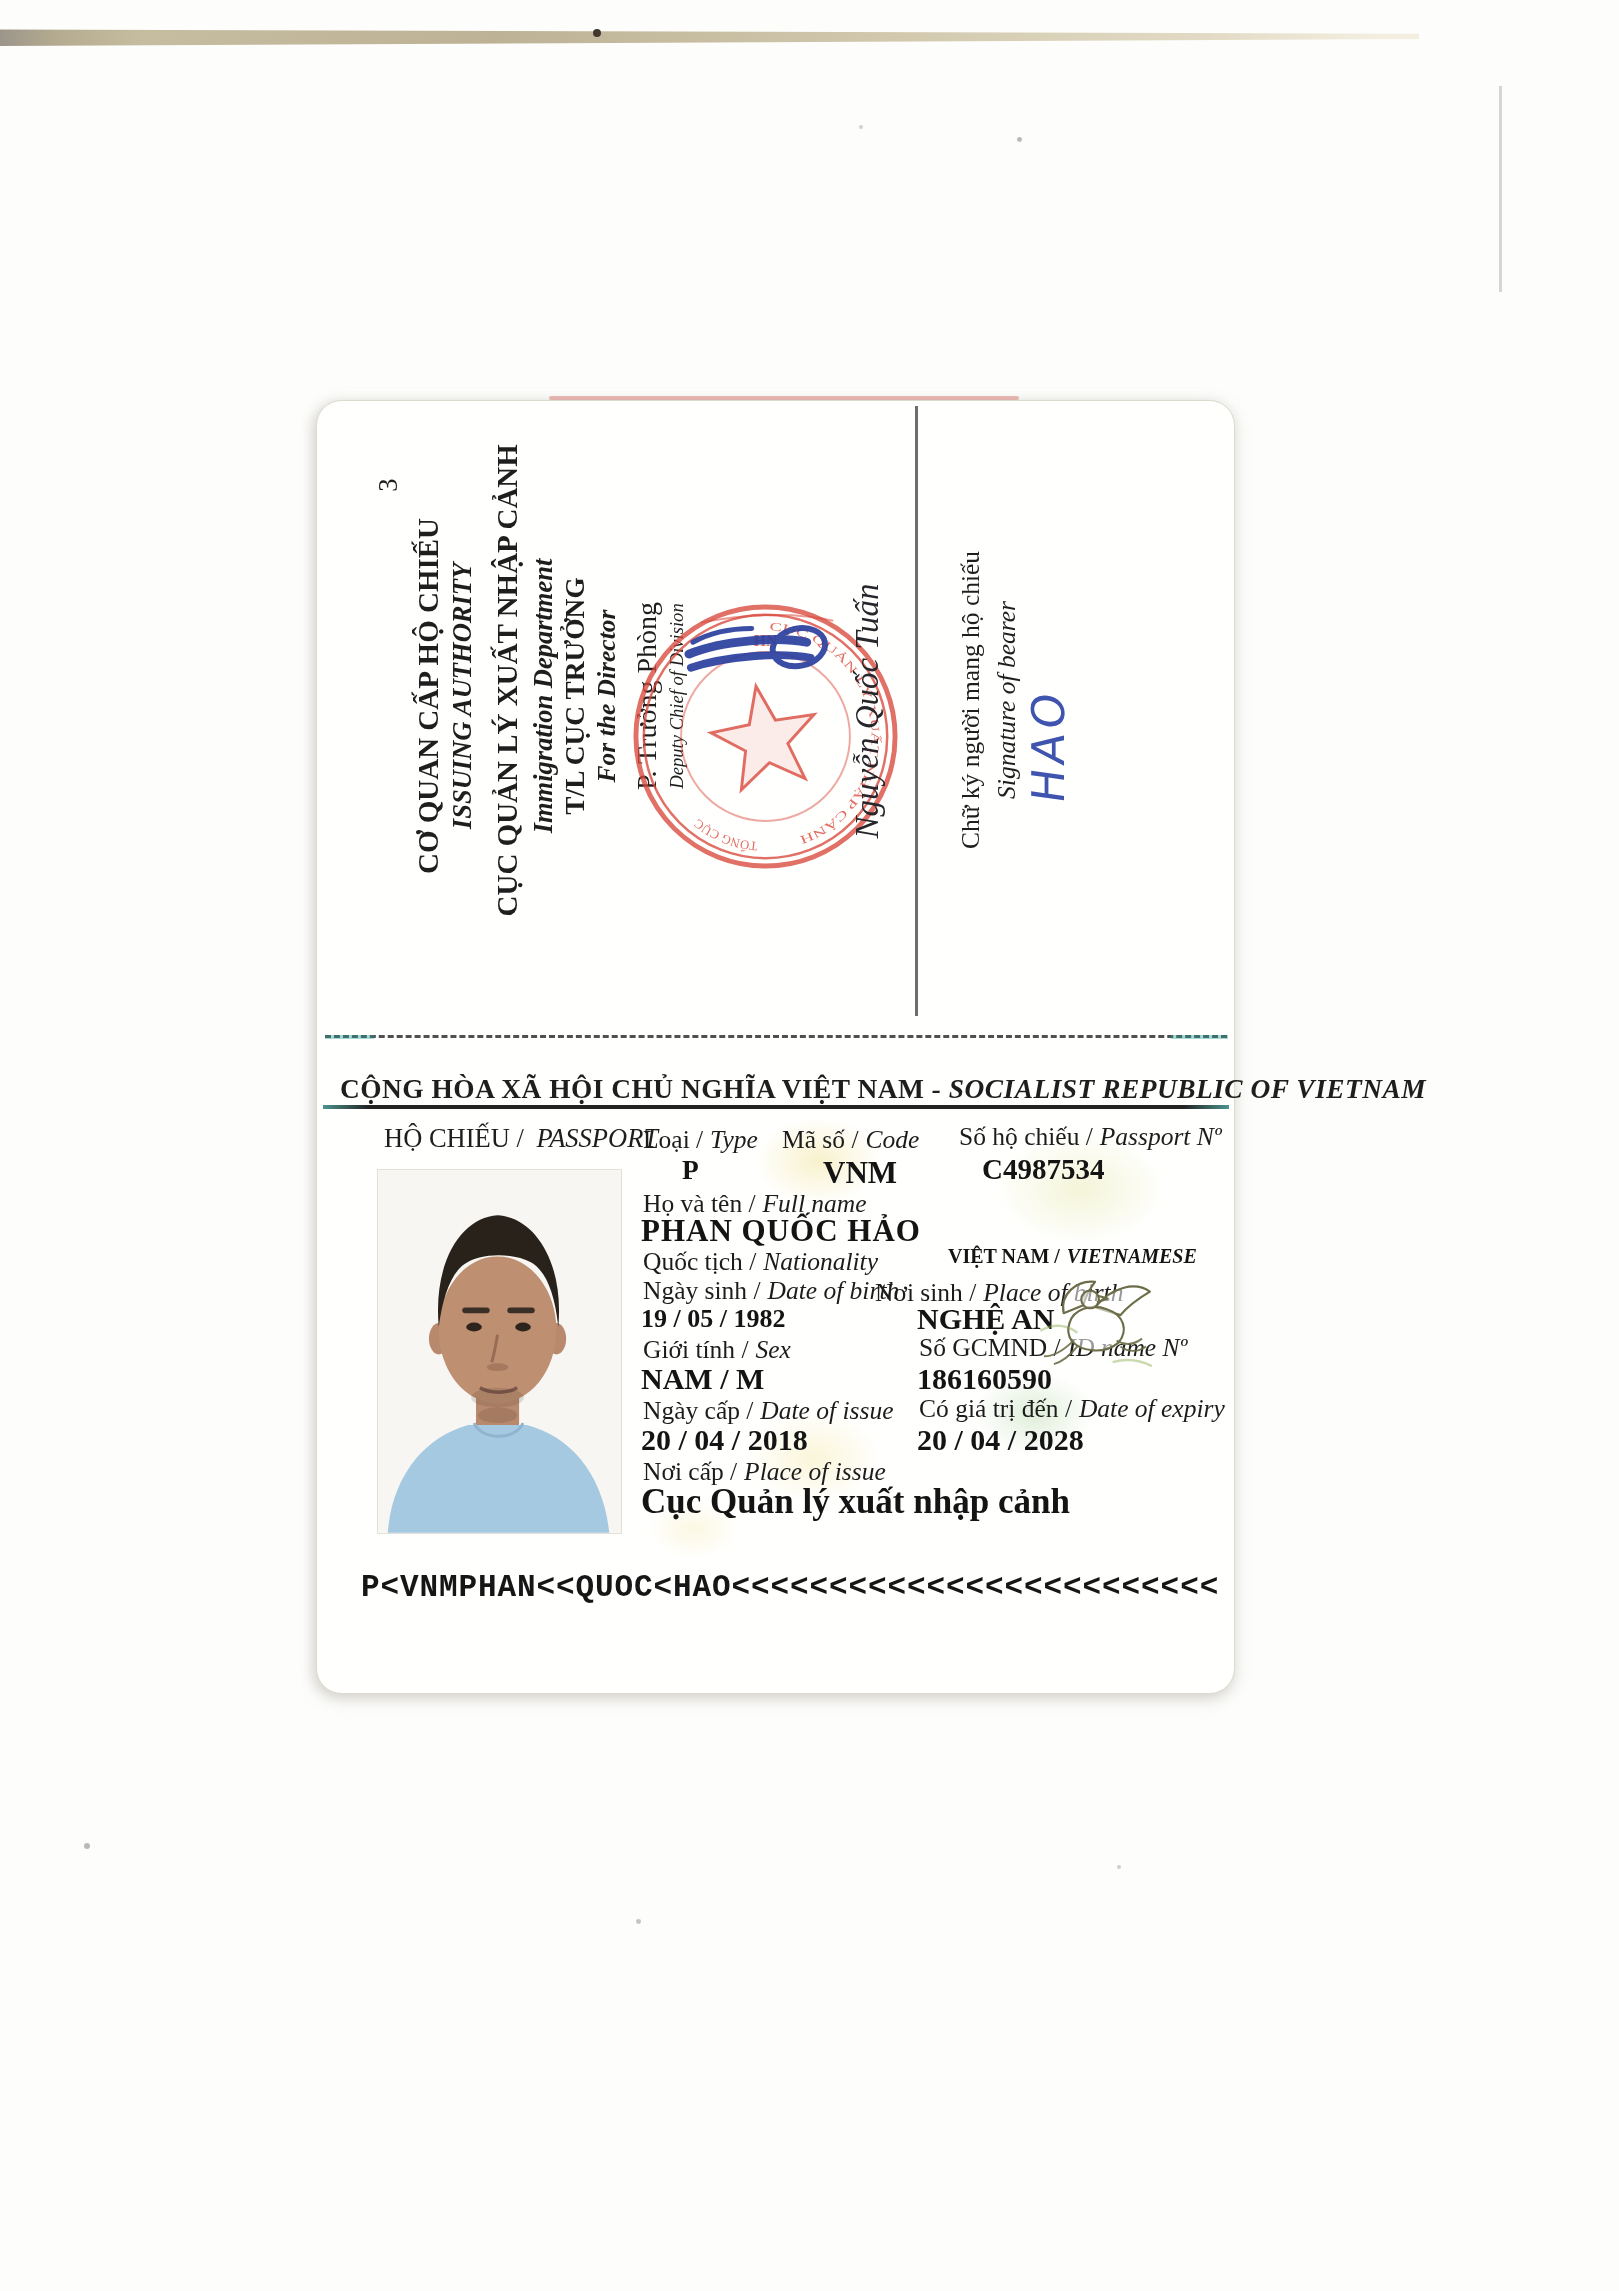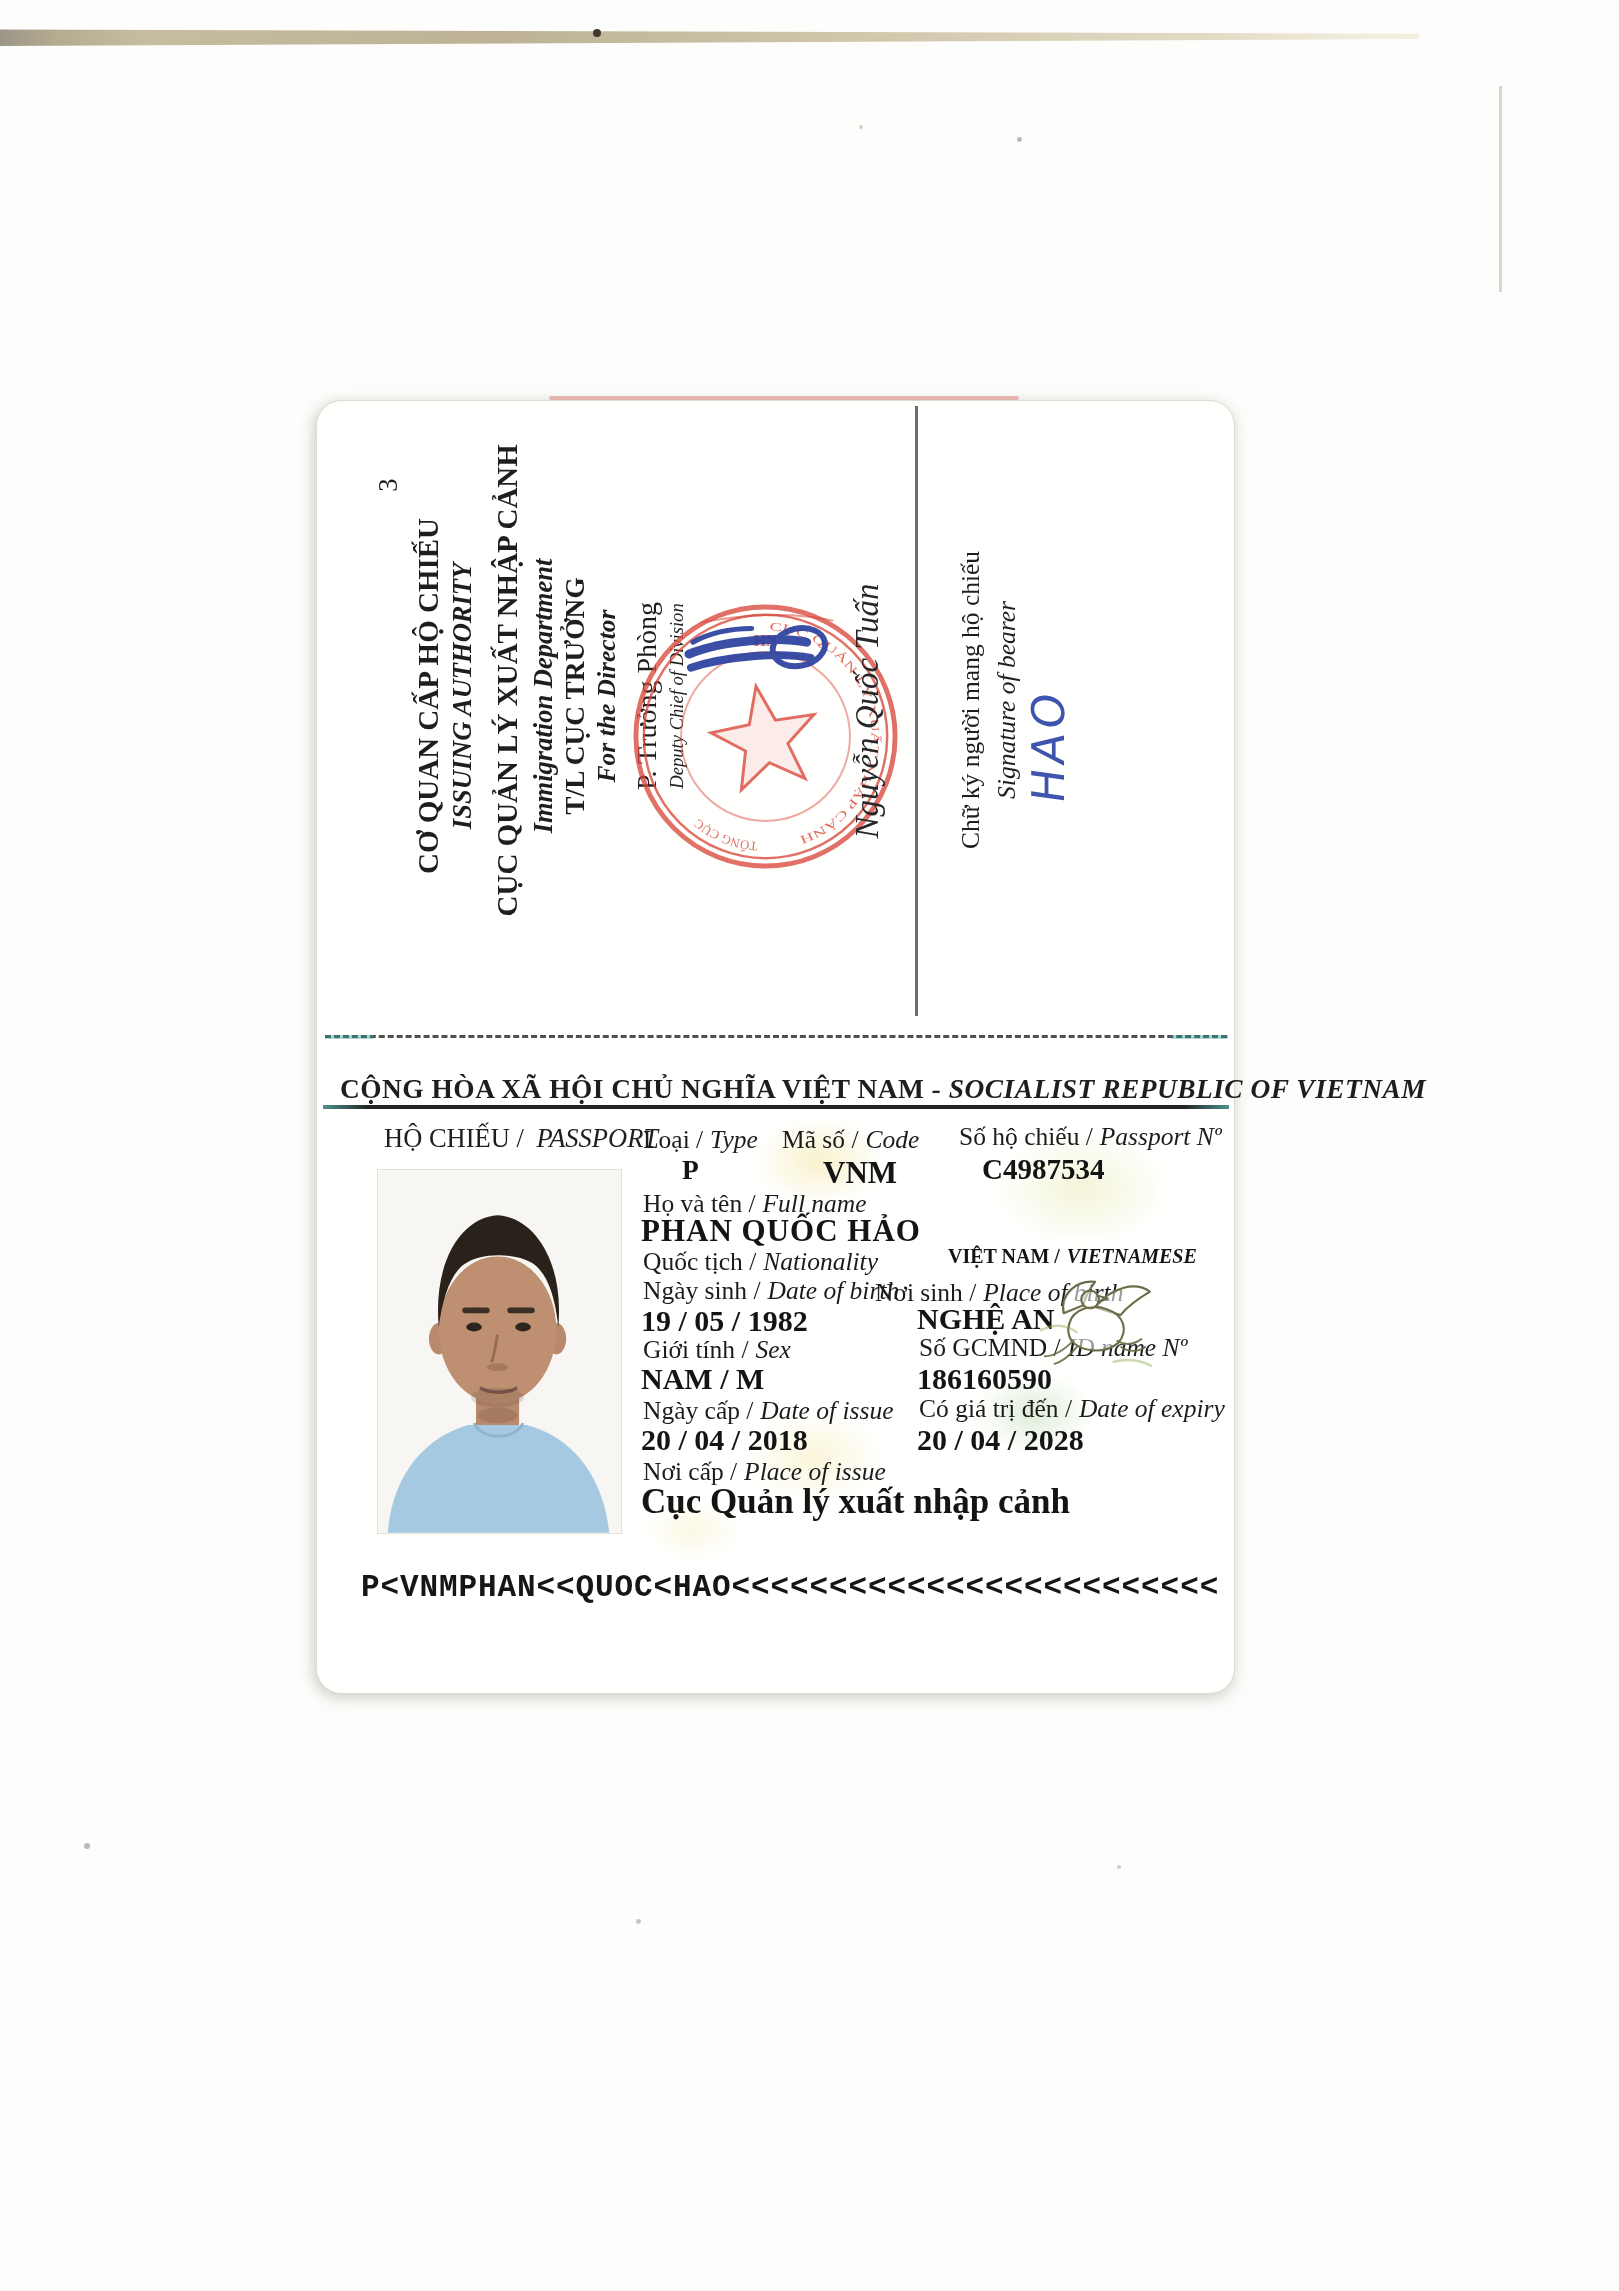--- a/index.html
+++ b/index.html
@@ -192,21 +192,21 @@
   <div class="abs val natval" style="left:948px;top:1245px;font-size:20px;">
     <span>VIỆT NAM /</span><span class="en">VIETNAMESE</span>
   </div>
 
   <div class="abs lbl" style="left:643px;top:1276px;">
     <span>Ngày sinh /</span><span class="en">Date of birth</span>
   </div>
   <div class="abs lbl" style="left:875px;top:1278px;">
     <span>Nơi sinh /</span><span class="en">Place of birth</span>
   </div>
-  <div class="abs val" style="left:641px;top:1304px;font-size:30px;">19 / 05 / 1982</div>
+  <div class="abs val" style="left:641px;top:1304px;font-size:26px;">19 / 05 / 1982</div>
   <div class="abs val" style="left:917px;top:1302px;font-size:30px;">NGHỆ AN</div>
 
   <div class="abs lbl" style="left:643px;top:1335px;">
     <span>Giới tính /</span><span class="en">Sex</span>
   </div>
   <div class="abs lbl" style="left:919px;top:1333px;">
     <span>Số GCMND /</span><span class="en">ID name Nº</span>
   </div>
   <div class="abs val" style="left:641px;top:1362px;font-size:30px;">NAM / M</div>
   <div class="abs val" style="left:917px;top:1362px;font-size:30px;">186160590</div>

